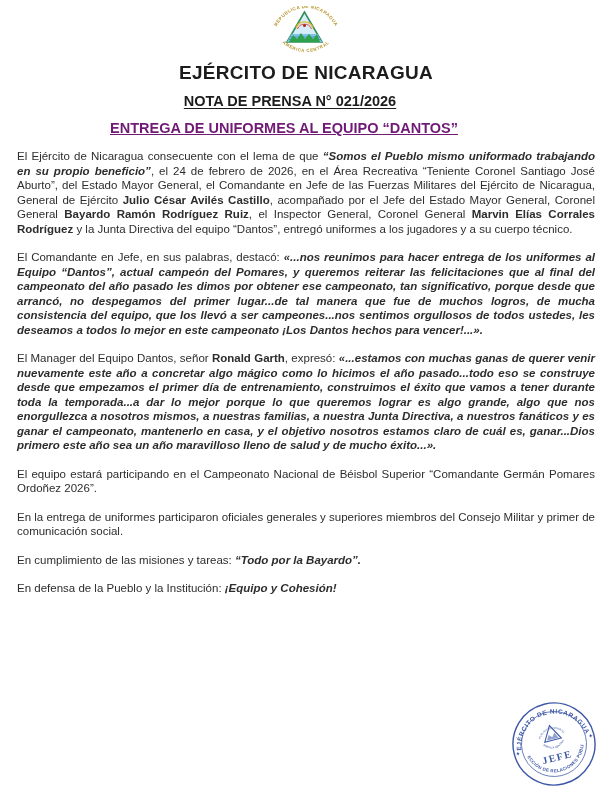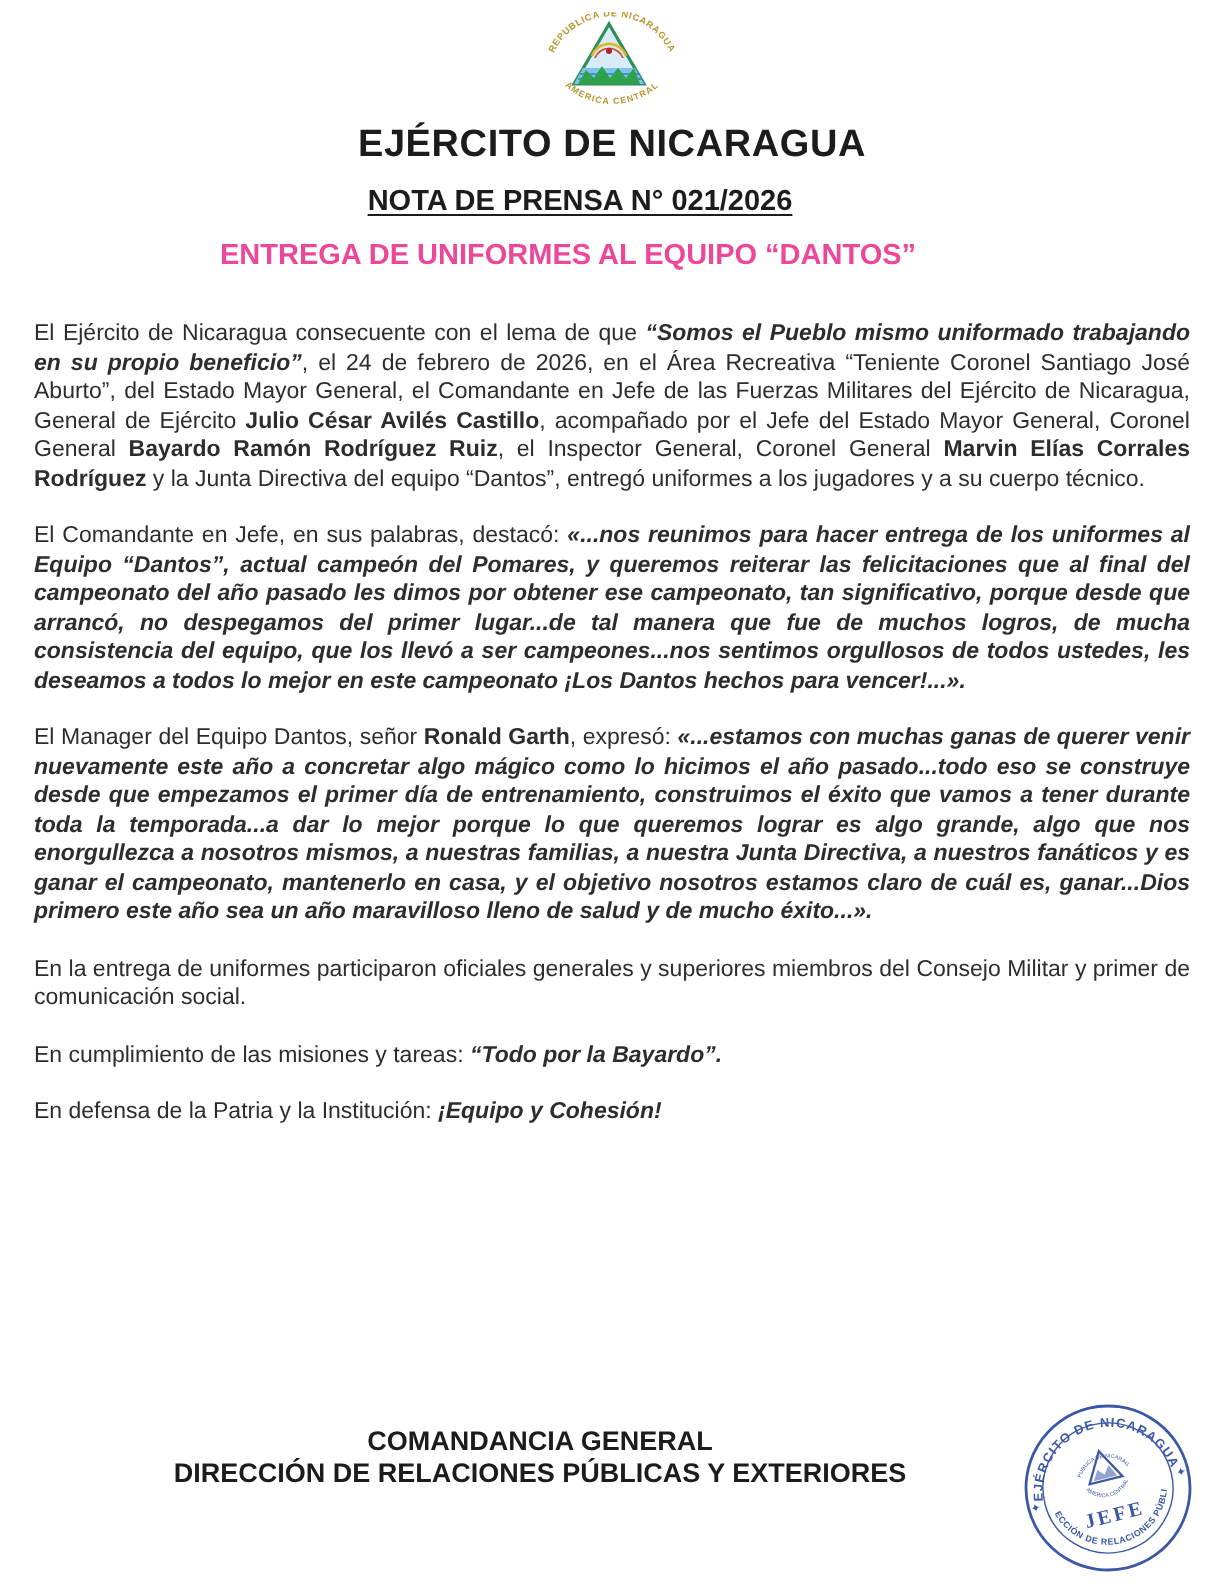--- a/index.html
+++ b/index.html
@@ -17,28 +17,28 @@
     text-align:center;font-size:19px;font-weight:bold;color:#1c1c1c;
     letter-spacing:.3px;
   }
   .h-note{
     position:absolute;top:93px;left:0;width:580px;margin:0;
     text-align:center;font-size:14.5px;font-weight:bold;color:#1c1c1c;
   }
   .h-note span{text-decoration:underline;text-underline-offset:2px;}
   .h-headline{
     position:absolute;top:120px;left:0;width:568px;margin:0;
-    text-align:center;font-size:14.5px;font-weight:bold;color:#ec4899;
+    text-align:center;font-size:14.5px;font-weight:bold;color:#701a75;text-decoration:underline;
   }
 
   .body-text{
     position:absolute;top:149px;left:17px;width:578px;
     font-size:11.5px;line-height:14.5px;text-align:justify;color:#2d2d2d;
   }
-  .body-text p{margin:11px 0 14px 0;}
+  .body-text p{margin:0 0 14px 0;}
   .body-text .b{font-weight:bold;}
   .body-text .i{font-style:italic;}
 
   .footer-block{
     position:absolute;top:713px;left:0;width:540px;
     text-align:center;font-size:13.5px;font-weight:bold;color:#1c1c1c;
     line-height:16px;
   }
 
   .seal{position:absolute;left:506px;top:699px;width:96px;height:90px;}
@@ -76,29 +76,26 @@
   </div>
 
   <h1 class="h-title">EJÉRCITO DE NICARAGUA</h1>
   <h2 class="h-note"><span>NOTA DE PRENSA N° 021/2026</span></h2>
   <h3 class="h-headline">ENTREGA DE UNIFORMES AL EQUIPO “DANTOS”</h3>
 
   <div class="body-text" id="paragraphs">
       <p><span>El Ejército de Nicaragua consecuente con el lema de que </span><span class="b i">“Somos el Pueblo mismo uniformado trabajando en su propio beneficio”</span><span>, el 24 de febrero de 2026, en el Área Recreativa “Teniente Coronel Santiago José Aburto”, del Estado Mayor General, el Comandante en Jefe de las Fuerzas Militares del Ejército de Nicaragua, General de Ejército </span><span class="b">Julio César Avilés Castillo</span><span>, acompañado por el Jefe del Estado Mayor General, Coronel General </span><span class="b">Bayardo Ramón Rodríguez Ruiz</span><span>, el Inspector General, Coronel General </span><span class="b">Marvin Elías Corrales Rodríguez</span><span> y la Junta Directiva del equipo “Dantos”, entregó uniformes a los jugadores y a su cuerpo técnico.</span></p>
       <p><span>El Comandante en Jefe, en sus palabras, destacó: </span><span class="b i">«...nos reunimos para hacer entrega de los uniformes al Equipo “Dantos”, actual campeón del Pomares, y queremos reiterar las felicitaciones que al final del campeonato del año pasado les dimos por obtener ese campeonato, tan significativo, porque desde que arrancó, no despegamos del primer lugar...de tal manera que fue de muchos logros, de mucha consistencia del equipo, que los llevó a ser campeones...nos sentimos orgullosos de todos ustedes, les deseamos a todos lo mejor en este campeonato ¡Los Dantos hechos para vencer!...».</span></p>
       <p><span>El Manager del Equipo Dantos, señor </span><span class="b">Ronald Garth</span><span>, expresó: </span><span class="b i">«...estamos con muchas ganas de querer venir nuevamente este año a concretar algo mágico como lo hicimos el año pasado...todo eso se construye desde que empezamos el primer día de entrenamiento, construimos el éxito que vamos a tener durante toda la temporada...a dar lo mejor porque lo que queremos lograr es algo grande, algo que nos enorgullezca a nosotros mismos, a nuestras familias, a nuestra Junta Directiva, a nuestros fanáticos y es ganar el campeonato, mantenerlo en casa, y el objetivo nosotros estamos claro de cuál es, ganar...Dios primero este año sea un año maravilloso lleno de salud y de mucho éxito...».</span></p>
+      <p><span>El equipo estará participando en el Campeonato Nacional de Béisbol Superior “Comandante Germán Pomares Ordoñez 2026”.</span></p>
       <p><span>En la entrega de uniformes participaron oficiales generales y superiores miembros del Consejo Militar y primer de comunicación social.</span></p>
       <p><span>En cumplimiento de las misiones y tareas: </span><span class="b i">“Todo por la Bayardo”.</span></p>
-      <p><span>En defensa de la Patria y la Institución: </span><span class="b i">¡Equipo y Cohesión!</span></p>
+      <p><span>En defensa de la Pueblo y la Institución: </span><span class="b i">¡Equipo y Cohesión!</span></p>
     </div>
 
-  <div class="footer-block">
-    <div>COMANDANCIA GENERAL</div>
-    <div>DIRECCIÓN DE RELACIONES PÚBLICAS Y EXTERIORES</div>
-  </div>
 
   <div class="seal">
     <svg width="96" height="90" viewBox="0 0 96 90" xmlns="http://www.w3.org/2000/svg">
       <defs>
         <path id="sealTop" d="M 14.5 48 A 33.5 33.5 0 0 1 81.5 48"></path>
         <path id="sealBot" d="M 19 51 A 30 30 0 0 0 77 51"></path>
         <path id="inTop" d="M 36 37 A 13.5 13.5 0 0 1 60 37"></path>
         <path id="inBot" d="M 37.5 44 A 13 13 0 0 0 58.5 44"></path>
       </defs>
       <g transform="rotate(-14 48 45)">

